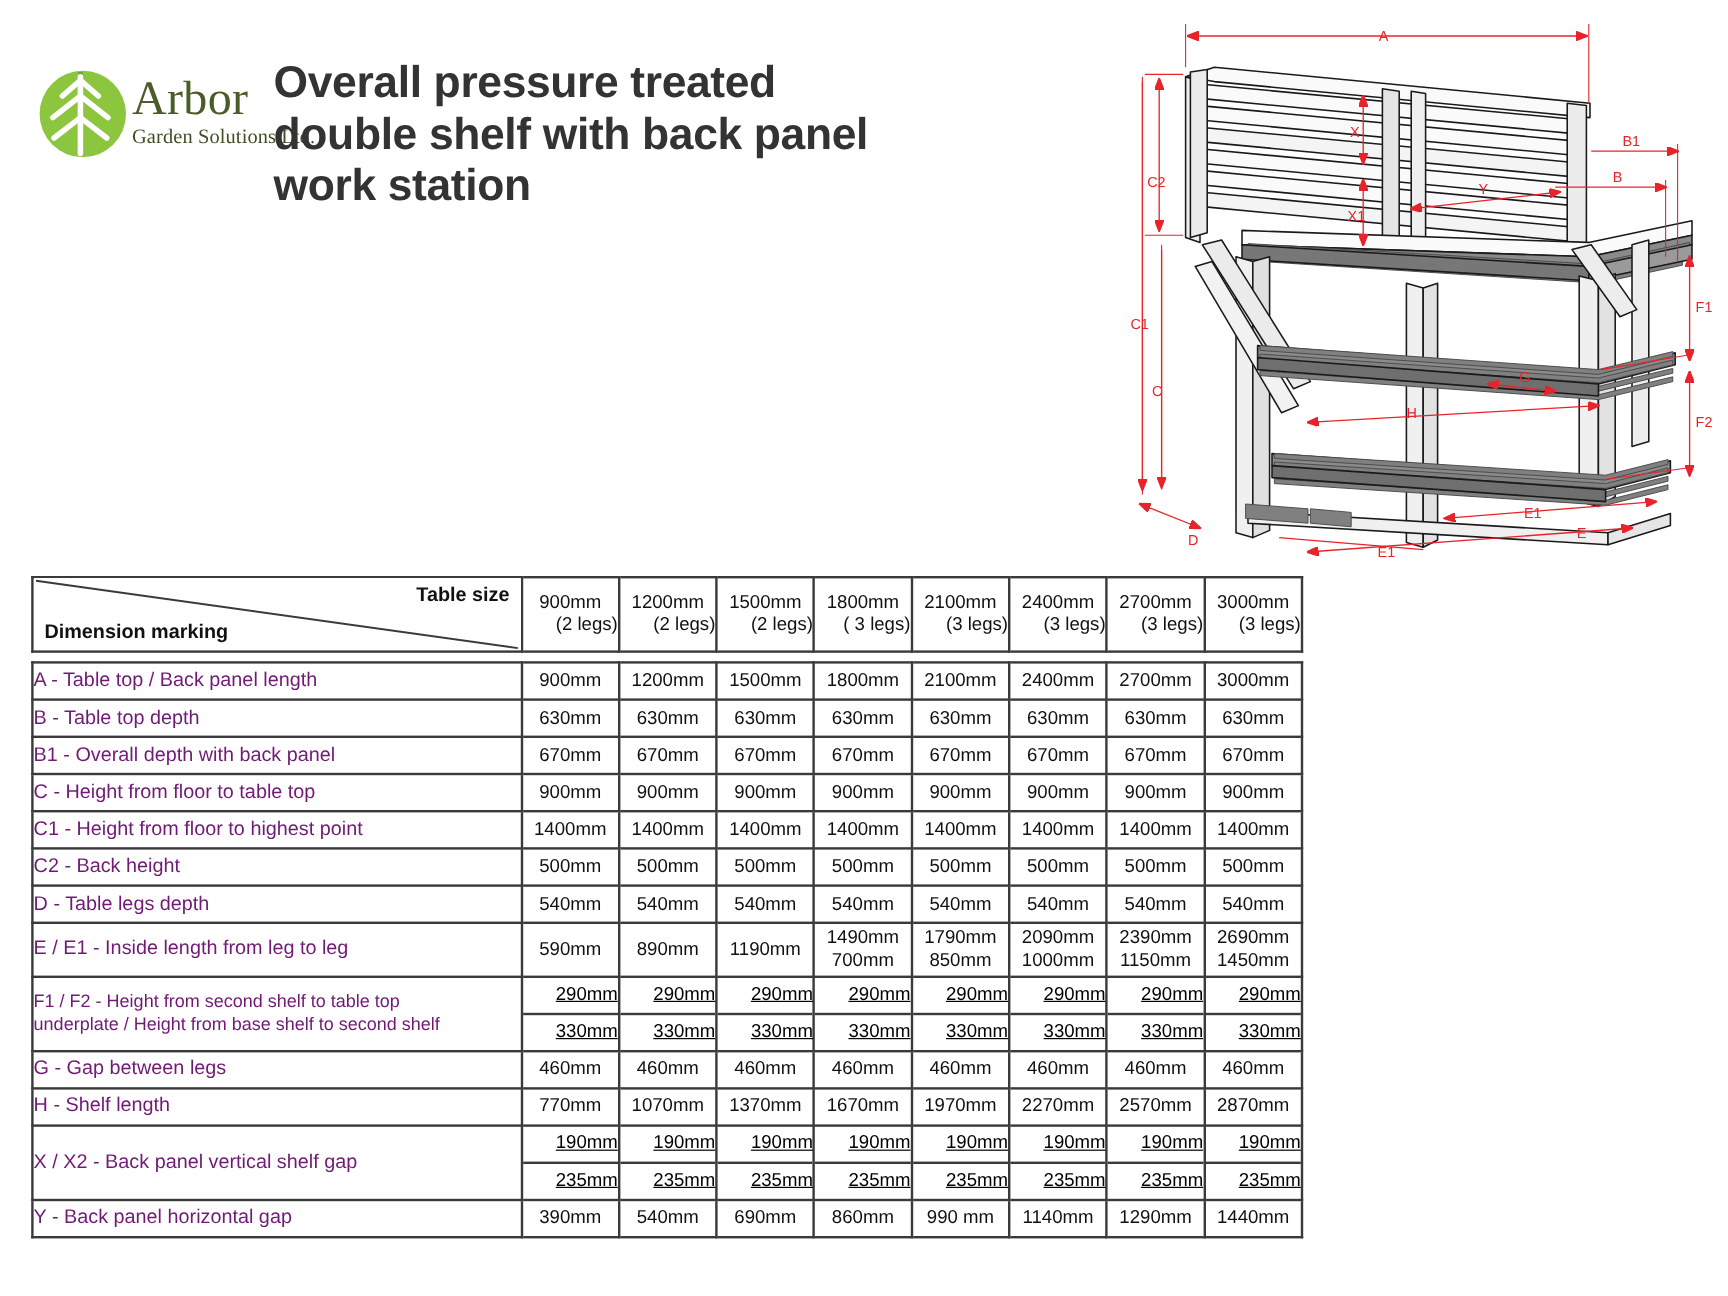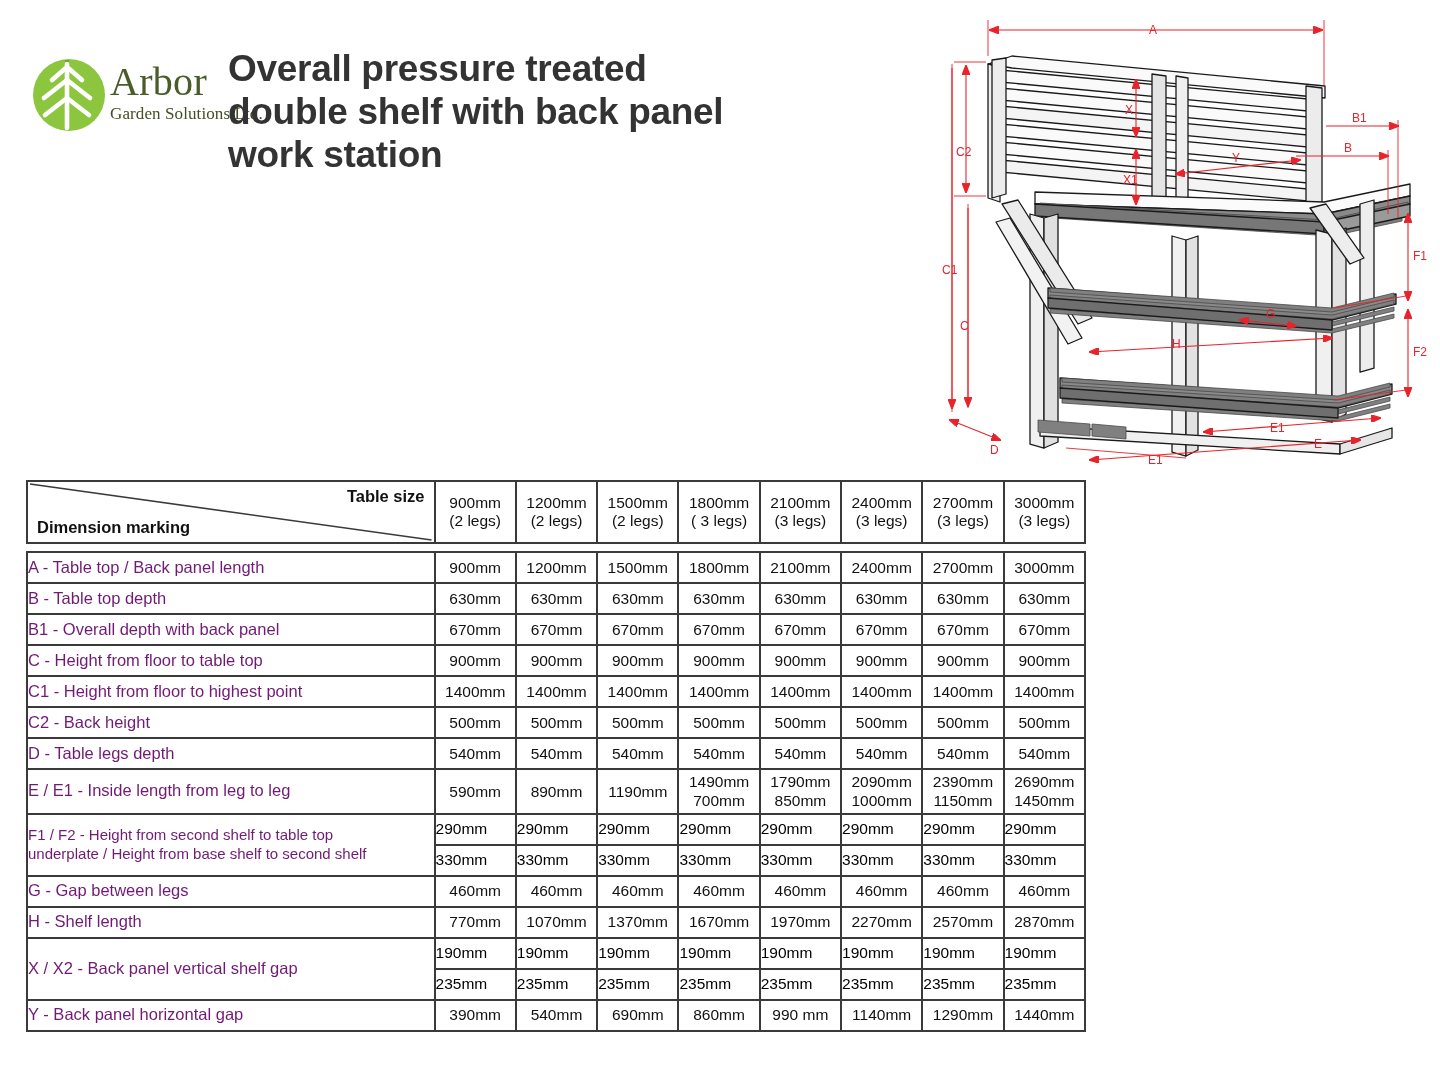--- a/index.html
+++ b/index.html
@@ -66,41 +66,41 @@
     position: absolute; right: 9px; top: 5px;
     font-size: 16.5px; font-weight: bold; color: #111;
   }
   .corner-bot {
     position: absolute; left: 9px; bottom: 5px;
     font-size: 16.5px; font-weight: bold; color: #111;
   }
   td.hdr-col {
     text-align: center; font-size: 15.5px; color: #111; line-height: 1.18;
   }
-  td.hdr-col .l2 { display: block; }
+  td.hdr-col .l2 { display: block; text-align: right; }
 
   
   td.lbl {
     padding: 4px 0 4px 10px; font-size: 16.5px; color: #701a75;
     line-height: 1.2; height: 31px; vertical-align: middle;
   }
   td.lbl.two { line-height: 1.22; font-size: 15px; padding-right: 18px; }
   td.val {
     text-align: center; font-size: 15.5px; color: #111; height: 31px;
     vertical-align: middle;
   }
   td.val.dual { padding: 2px 0; line-height: 1.25; }
   td.val.dual span { display: block; }
 
   
   td.split { padding: 0; vertical-align: top; }
   table.inner { border-collapse: collapse; width: 100%; table-layout: fixed; }
   table.inner td {
     border: 0; border-bottom: 2px solid #3a3a3a;
-    text-align: left; font-size: 15.5px; height: 30px; vertical-align: middle;
+    text-align: right; font-size: 15.5px; height: 30px; vertical-align: middle; text-decoration: underline;
   }
   table.inner tr:last-child td { border-bottom: 0; }
 </style>
 </head>
 <body>
 
 <div id="page">
 
   <div id="header">
 

